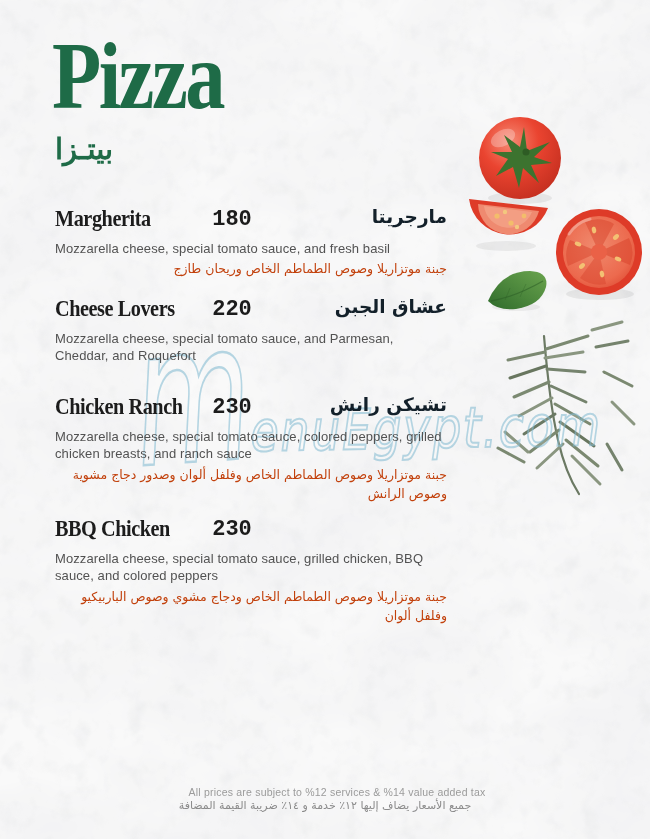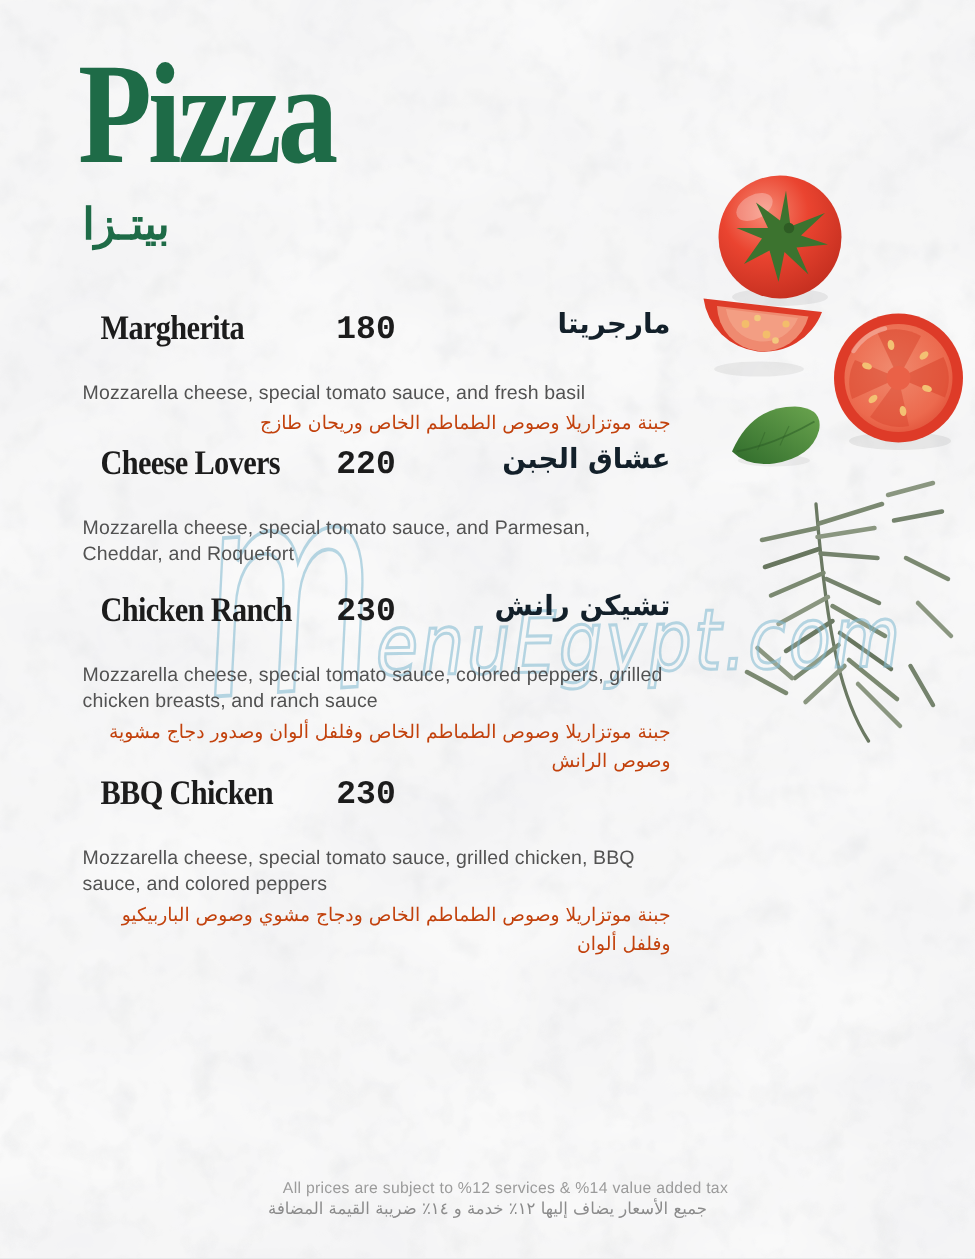--- a/index.html
+++ b/index.html
@@ -7,29 +7,29 @@
          font-family:"Liberation Sans",sans-serif;}
   .layer{position:absolute;left:0;top:0;width:650px;height:839px;}
   
   .title{position:absolute;left:52px;top:28px;font-family:"Liberation Serif",serif;
          font-weight:700;font-size:96px;line-height:1;color:#1e6b47;letter-spacing:-3px;
          transform:scaleX(0.84);transform-origin:left top;white-space:nowrap;}
   .title-ar{position:absolute;left:55px;top:132px;font-family:Liberation Sans, sans-serif;
          font-weight:700;font-size:29px;color:#1e6b47;direction:rtl;}
   
   .item{position:absolute;left:55px;width:392px;}
-  .item .head{position:relative;height:27px;margin-left:12px;}
+  .item .head{position:relative;height:27px;}
   .name{display:inline-block;font-family:"Liberation Serif",serif;font-weight:700;
         font-size:23px;color:#1c1c1c;letter-spacing:-0.5px;transform:scaleX(0.88);
         transform-origin:left;white-space:nowrap;}
   .price{position:absolute;left:138px;top:1px;width:78px;text-align:center;
         font-family:Liberation Mono, monospace;font-weight:700;font-size:22px;color:#1c1c1c;}
   .name-ar{position:absolute;right:0;top:0;font-family:"DejaVu Sans",sans-serif;
         font-weight:700;font-size:18.5px;color:#13202a;direction:rtl;white-space:nowrap;}
-  .desc{margin-top:20px;font-size:13px;line-height:1.33;color:#525252;width:392px;
+  .desc{margin-top:7px;font-size:13px;line-height:1.33;color:#525252;width:392px;
         letter-spacing:0.1px;}
   .desc-ar{margin-top:2px;font-size:12.5px;line-height:1.55;color:#c2410c;direction:rtl;
         text-align:right;font-family:"DejaVu Sans",sans-serif;}
   .item-1{top:206px}.item-2{top:296px}.item-3{top:394px}.item-4{top:516px}.item-5{top:636px}
   
   .footer{position:absolute;left:0;right:0;top:786px;text-align:center;}
   .footer-en{font-size:10.5px;color:#9b9b9b;letter-spacing:0.2px;padding-left:24px;}
   .footer-ar{font-size:11px;color:#8b8b8b;direction:rtl;font-family:"DejaVu Sans",sans-serif;
         margin-top:1px;}
   

